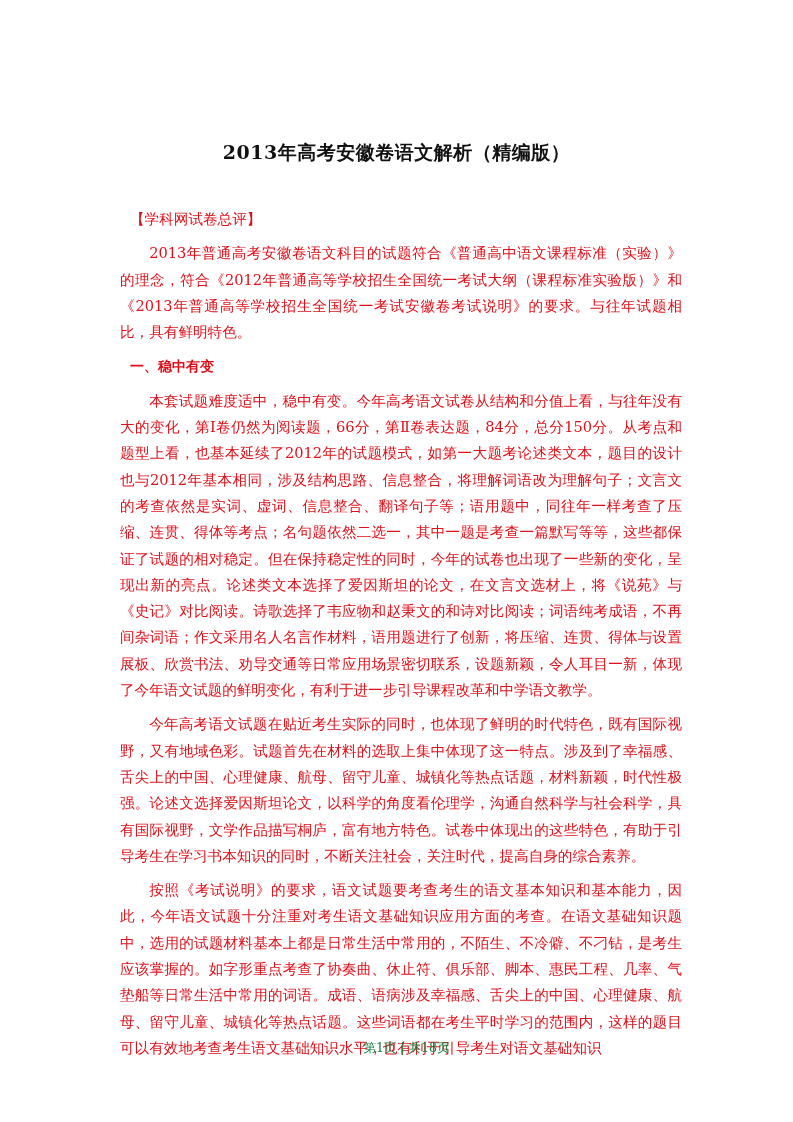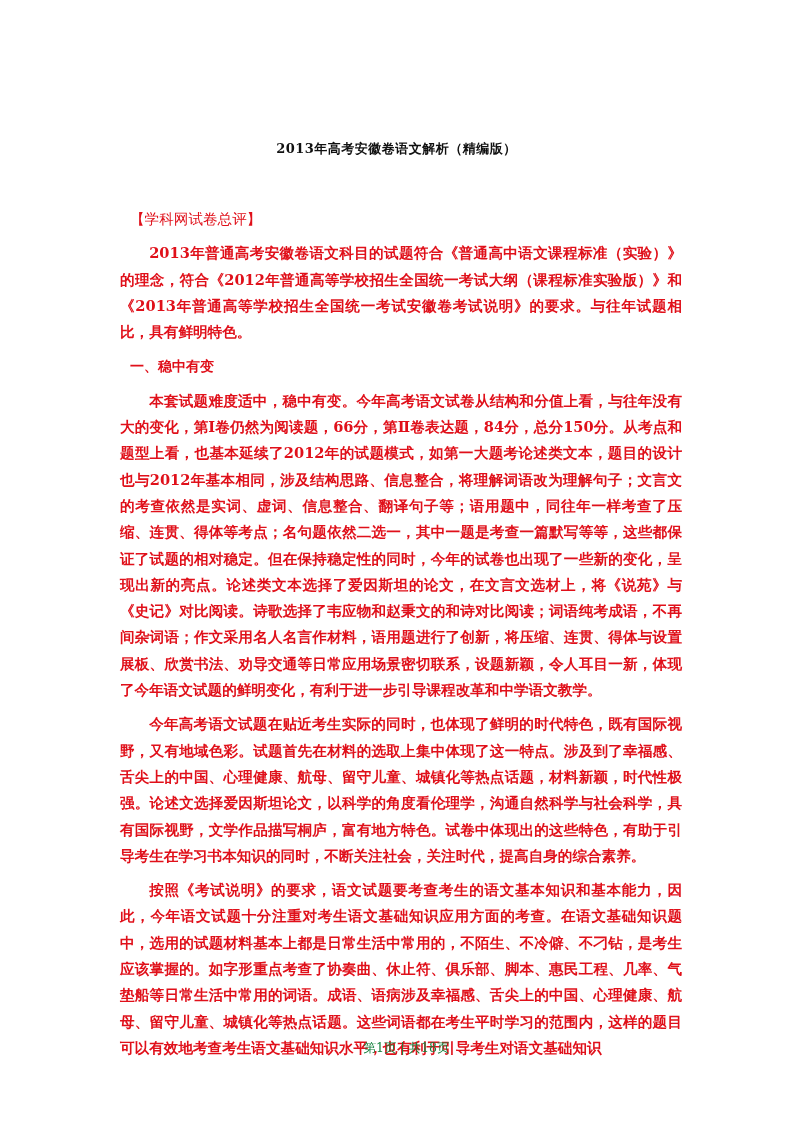--- a/index.html
+++ b/index.html
@@ -1,29 +1,29 @@
 <!DOCTYPE html>
 <html><head>
   <meta charset="utf-8">
   <style>
     html, body { margin: 0; padding: 0; background: #ffffff; }
     body { width: 793px; height: 1122px; position: relative; overflow: hidden; font-family: "DejaVu Serif", "Liberation Serif", serif; }
     .page { position: absolute; left: 0; top: 0; width: 793px; height: 1122px; background: #fff; }
     .title {
       position: absolute; left: 0; width: 793px; top: 140px;
-      text-align: center; font-size: 13px; font-weight: bold; color: #111;
+      text-align: center; font-size: 19px; font-weight: bold; color: #111;
       letter-spacing: 0.5px;
     }
     .content {
       position: absolute; left: 112px; top: 198px; width: 578px;
       color: #e0101a; font-size: 14.6px; line-height: 26.3px;
     }
     .content p { margin: 8px; text-align: justify; }
     .content .review-label { padding-left: 10px; }
-    .content .para { text-indent: 2em; font-weight: bold; }
+    .content .para { text-indent: 2em; }
     .content .heading { font-weight: bold; padding-left: 10px; font-family: "DejaVu Sans", "Liberation Sans", sans-serif; font-size: 14px; }
     .footer {
       position: absolute; left: 10px; width: 793px; top: 1040px;
       text-align: center; font-size: 12.5px; color: #15803d;
     }
   </style>
 </head>
 <body>
 
 <div class="page">

